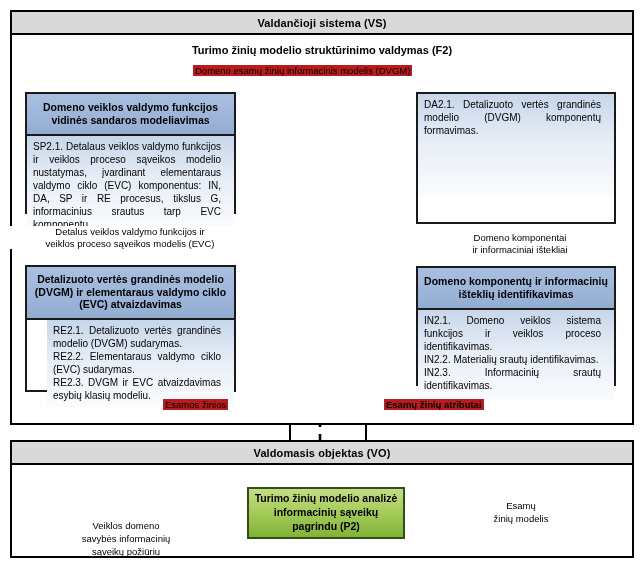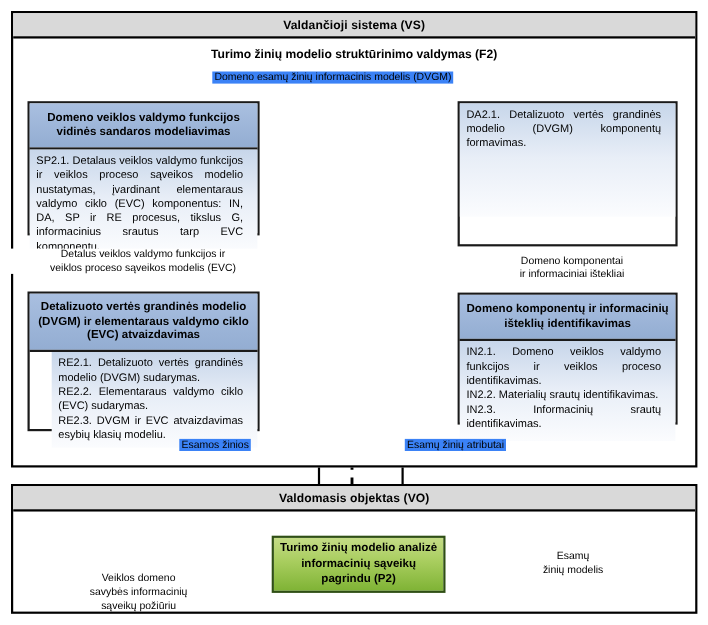--- a/index.html
+++ b/index.html
@@ -44,21 +44,21 @@
   .greenbox{
     border:2px solid #2f4f14;
     background:linear-gradient(180deg,#c4dc86 0%,#a8cd5e 45%,#7fb335 100%);
     display:flex;align-items:center;justify-content:center;
     text-align:center;font-size:10.5px;font-weight:bold;line-height:1.32;
     padding:2px 4px;
   }
 
   
   .flabel{font-size:11px;font-weight:bold;text-align:center;}
-  .clabel{font-size:9.5px;line-height:1.2;text-align:center;background:#3b82f6;padding:0 2px;white-space:nowrap;}
+  .clabel{font-size:9.5px;line-height:1.2;text-align:center;background:#b91c1c;padding:0 2px;white-space:nowrap;}
   .clabel2{font-size:9.5px;line-height:1.22;text-align:center;background:#fff;padding:0 2px;}
   .iotext{font-size:9.5px;line-height:1.35;text-align:center;}
   svg.overlay{position:absolute;left:0;top:0;width:644px;height:568px;pointer-events:none;}
 </style>
 </head>
 <body>
 
 <div id="root">
 
   <svg class="overlay" viewBox="0 0 644 568">
@@ -144,28 +144,28 @@
     <div class="bdy" style="height:79px;margin-left:20px;">
       <p>RE2.1. Detalizuoto vertės grandinės modelio (DVGM) sudarymas.</p>
       <p>RE2.2. Elementaraus valdymo ciklo (EVC) sudarymas.</p>
       <p>RE2.3. DVGM ir EVC atvaizdavimas esybių klasių modeliu.</p>
     </div>
   </div>
 
   <div class="abs actbox" style="left:416px;top:266px;width:200px;height:120px;">
     <div class="ttl" style="height:33px;">Domeno komponentų ir informacinių išteklių identifikavimas</div>
     <div class="bdy" style="height:83px;">
-      <p>IN2.1. Domeno veiklos valdymo funkcijos ir veiklos proceso identifikavimas.</p>
+      <p>IN2.1. Domeno veiklos sistema funkcijos ir veiklos proceso identifikavimas.</p>
       <p>IN2.2. Materialių srautų identifikavimas.</p>
       <p>IN2.3. Informacinių srautų identifikavimas.</p>
     </div>
   </div>
 
   <div class="abs clabel" style="left:163px;top:399px;">Esamos žinios</div>
-  <div class="abs clabel" style="left:368px;top:399px;">Esamų žinių atributai</div>
+  <div class="abs clabel" style="left:384px;top:399px;font-weight:bold;">Esamų žinių atributai</div>
 
   <div class="abs sysframe" style="left:10px;top:440px;width:624px;height:118px;"></div>
   <div class="abs sysheader" style="left:12px;top:442px;width:620px;height:23px;">
     <span>Valdomasis objektas (VO)</span>
   </div>
 
   <div class="abs greenbox" style="left:247px;top:487px;width:158px;height:52px;">
     <span>Turimo žinių modelio analizė informacinių sąveikų pagrindu (P2)</span>
   </div>
 

